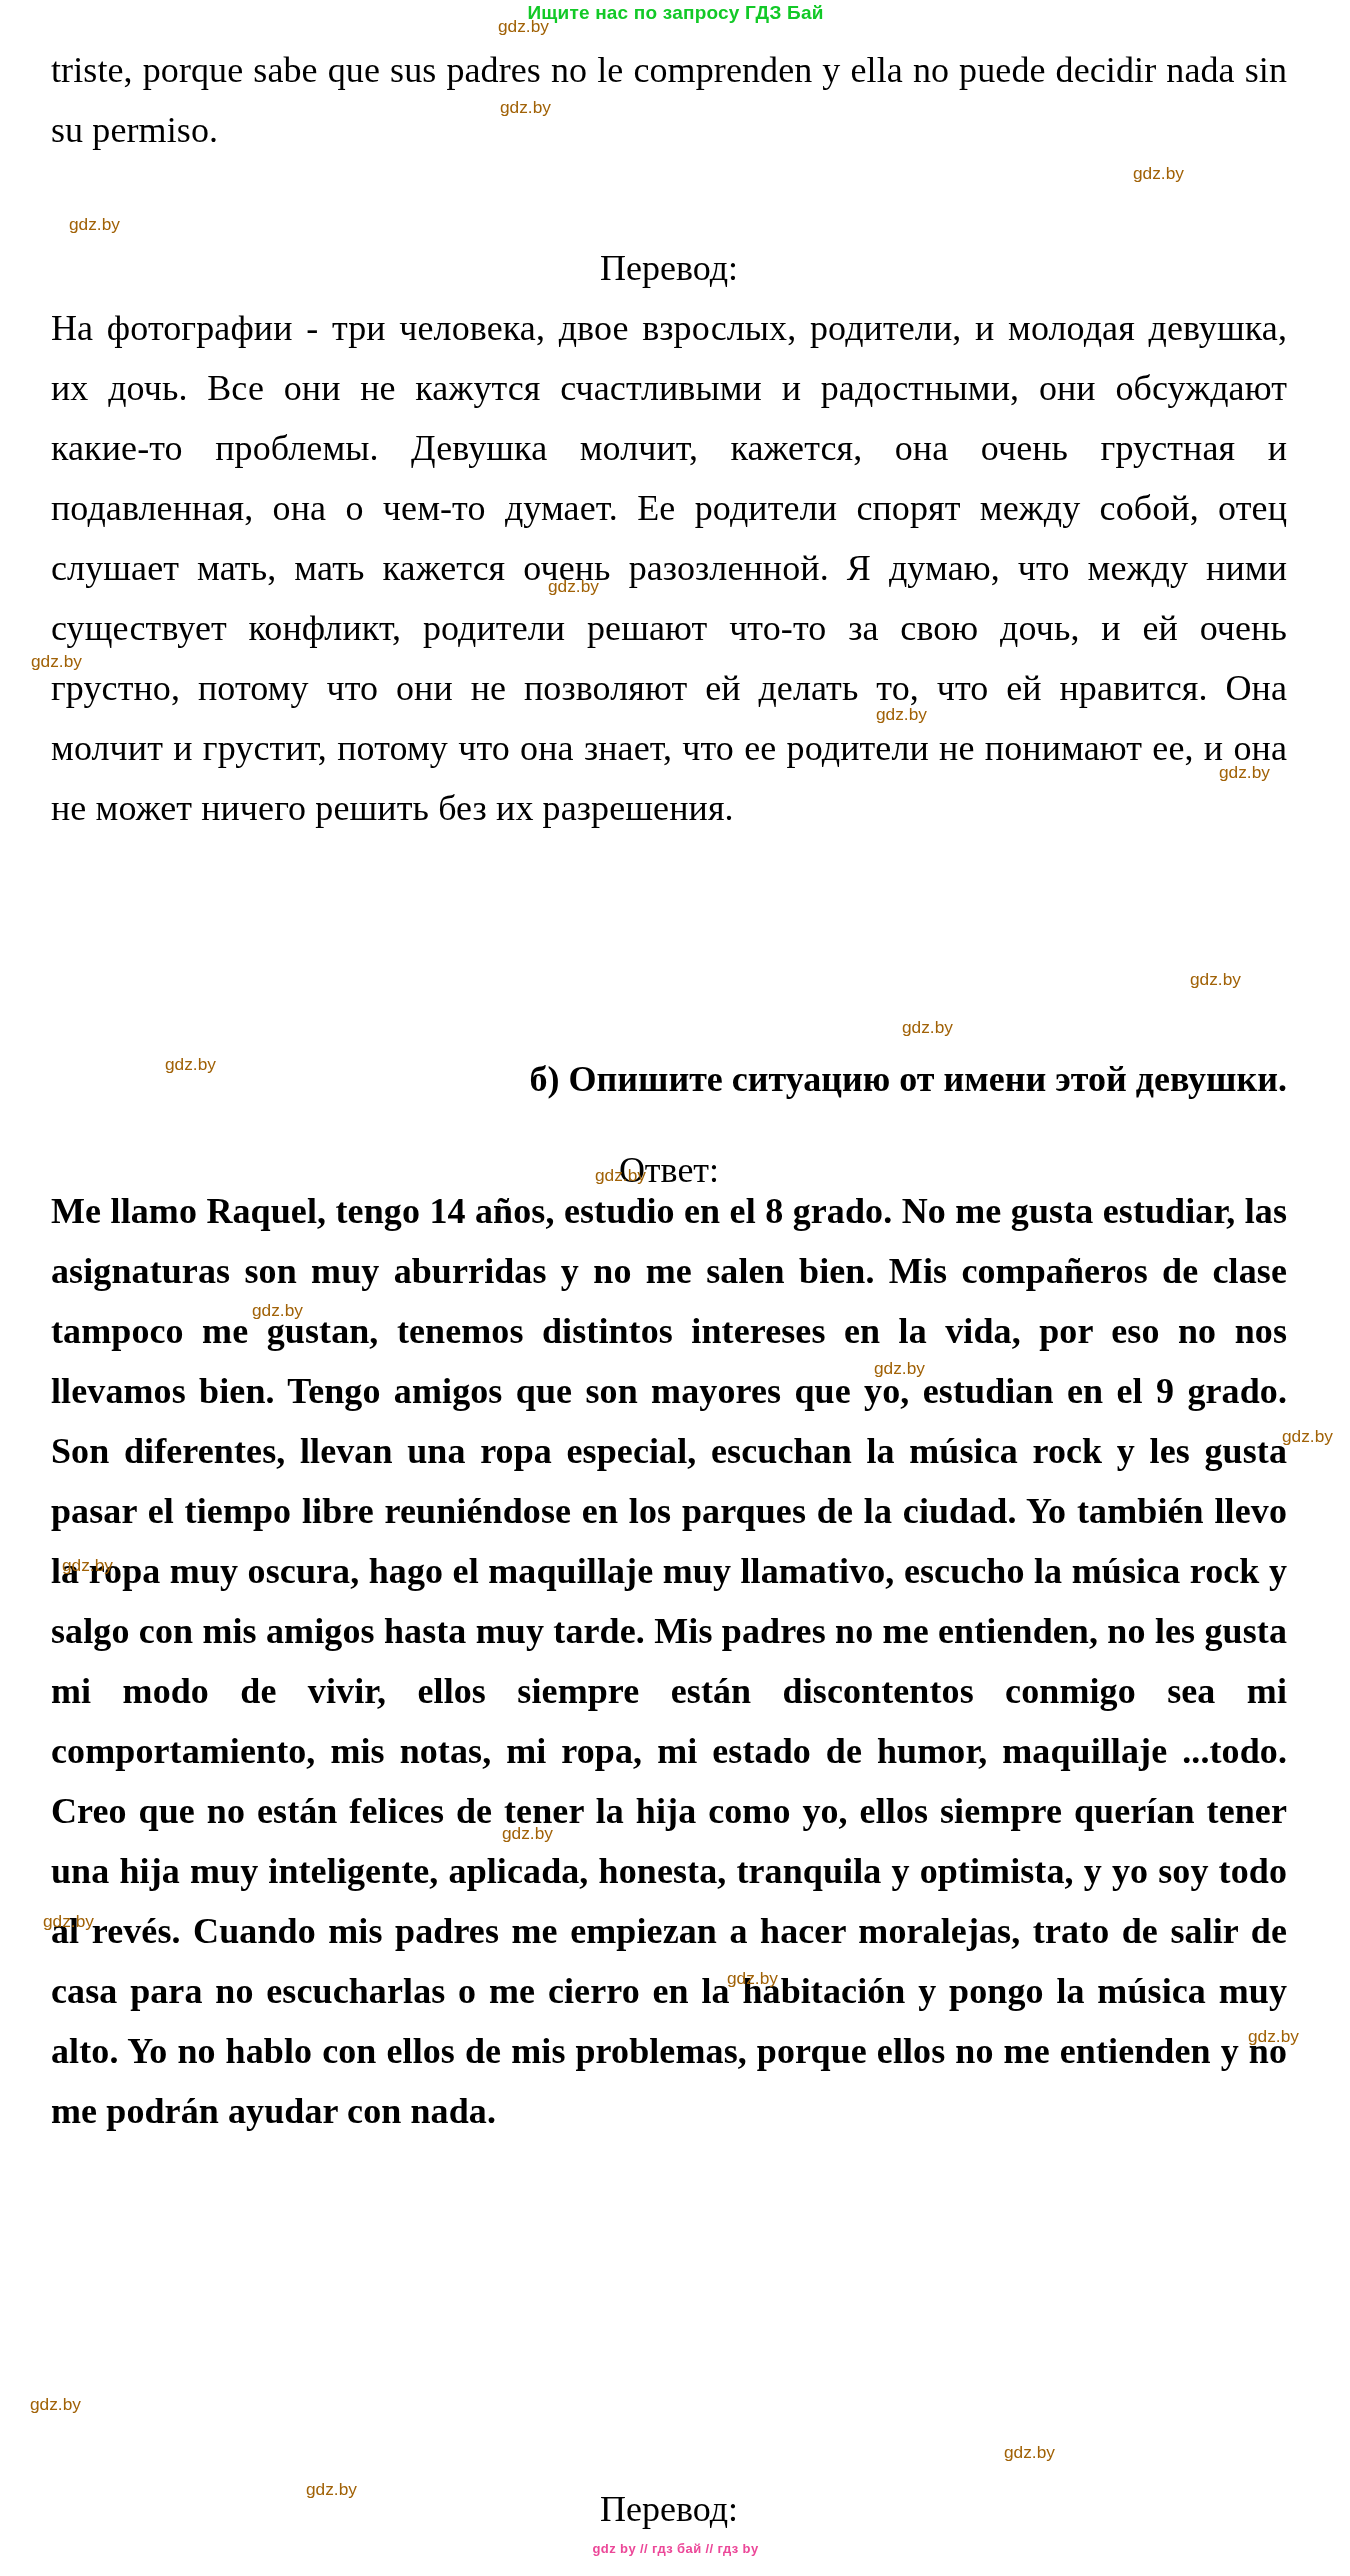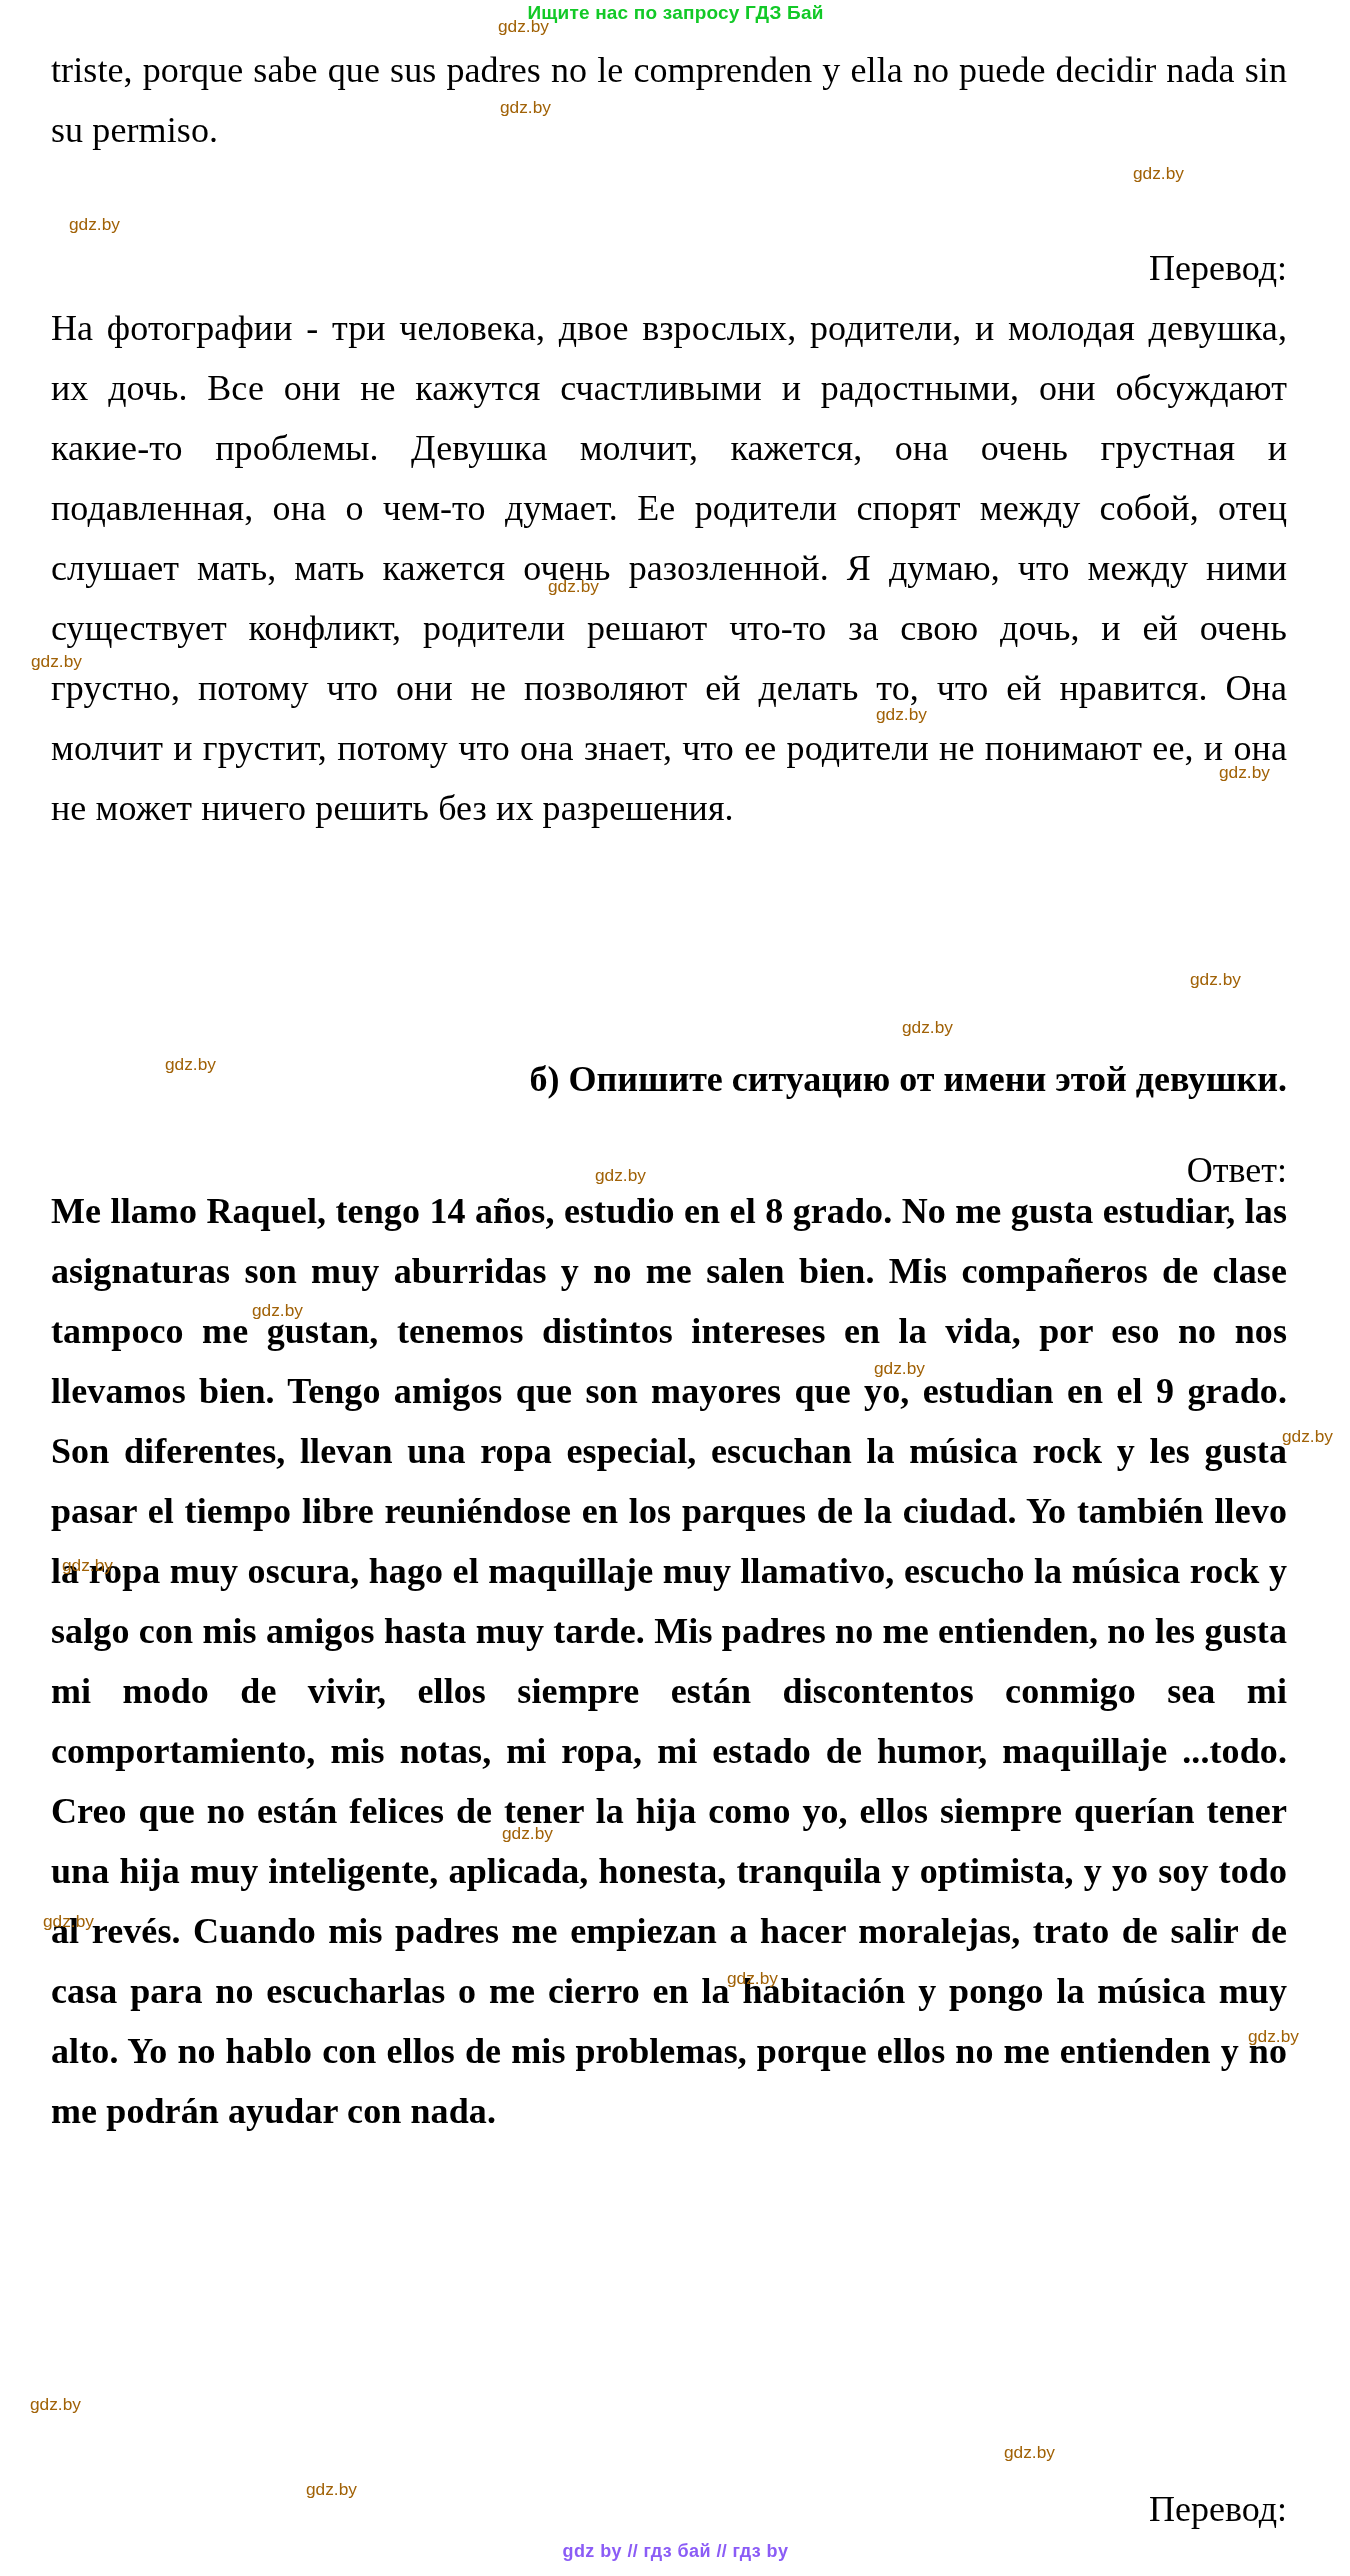--- a/index.html
+++ b/index.html
@@ -37,21 +37,21 @@
     text-align: justify;
     text-justify: inter-word;
     margin: 0;
     letter-spacing: 0.1px;
   }
 
   .label {
     font-size: 36px;
     line-height: 60px;
     margin: 0;
-    text-align: right;
+    text-align: center;
   }
 
   .bold-q {
     font-size: 36px;
     line-height: 60px;
     font-weight: 700;
     margin: 0;
     text-align: right;
   }
 
@@ -74,23 +74,23 @@
   }
 
   
   .footer {
     position: absolute;
     left: 0;
     top: 2541px;
     width: 1351px;
     text-align: center;
     font-family: "Liberation Sans", "DejaVu Sans", sans-serif;
-    font-size: 18px;
+    font-size: 13px;
     font-weight: 700;
-    color: #8b5cf6;
+    color: #ec4899;
     white-space: nowrap;
     letter-spacing: 0.4px;
   }
 </style>
 </head>
 <body>
 
 <div class="promo">Ищите нас по запросу ГДЗ Бай</div>
 
 <div id="block-spanish-intro">

